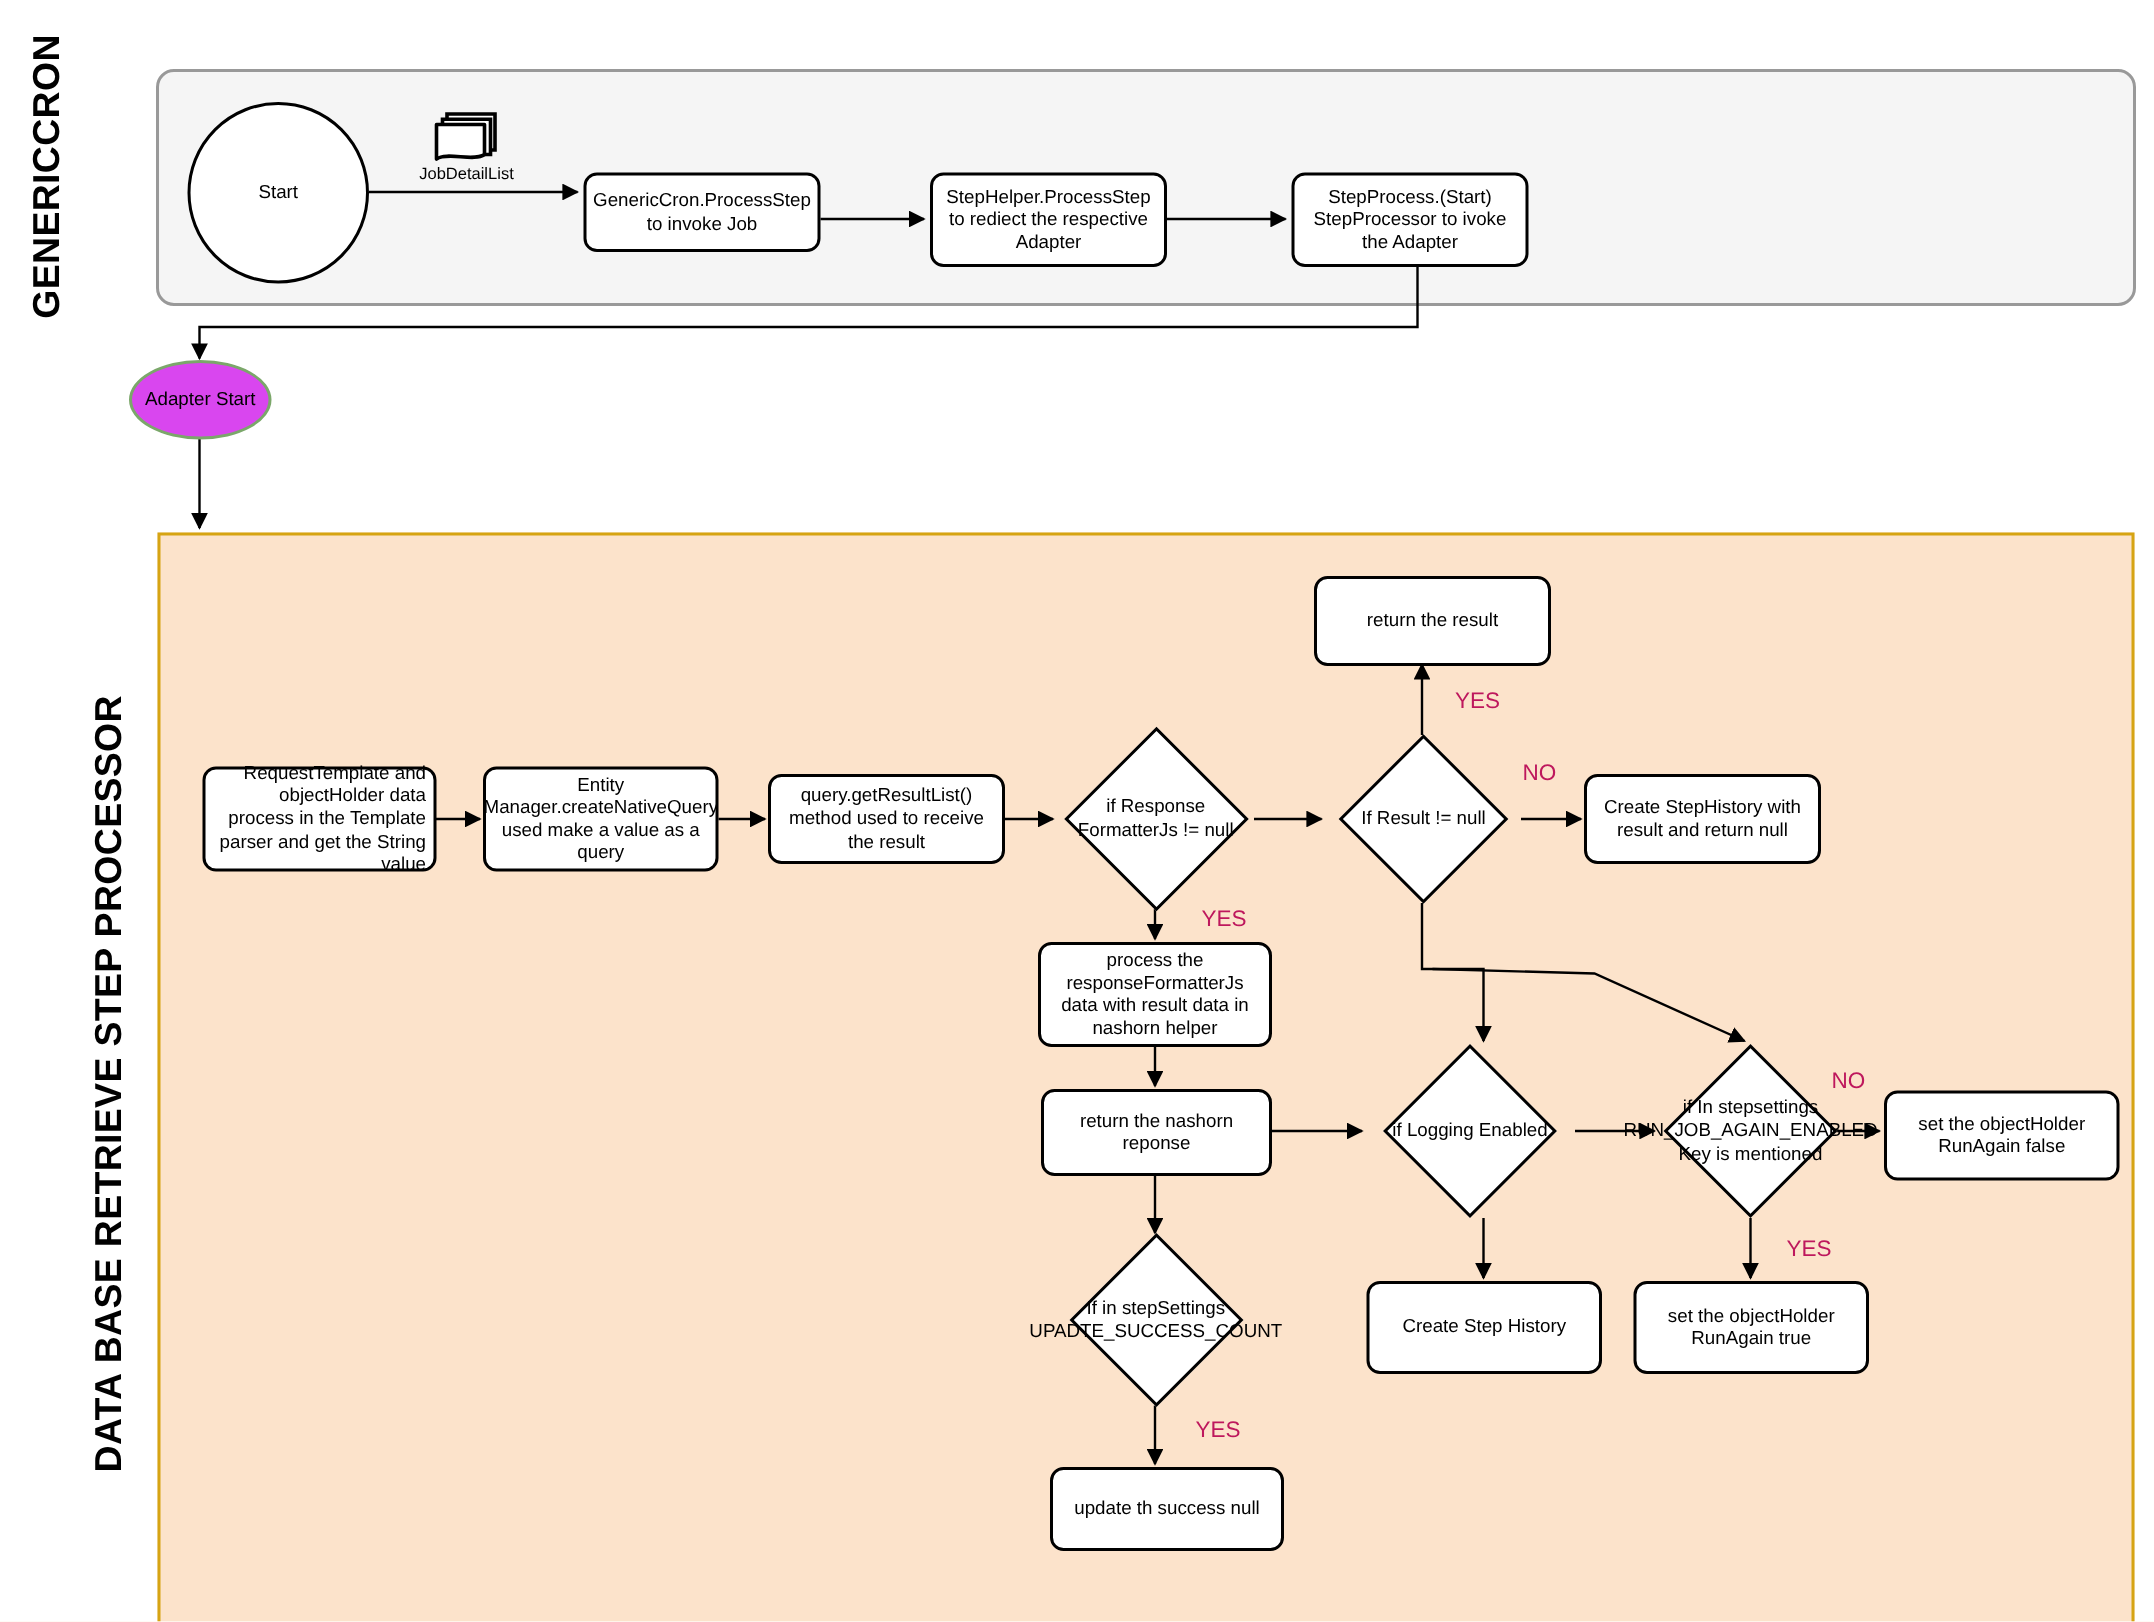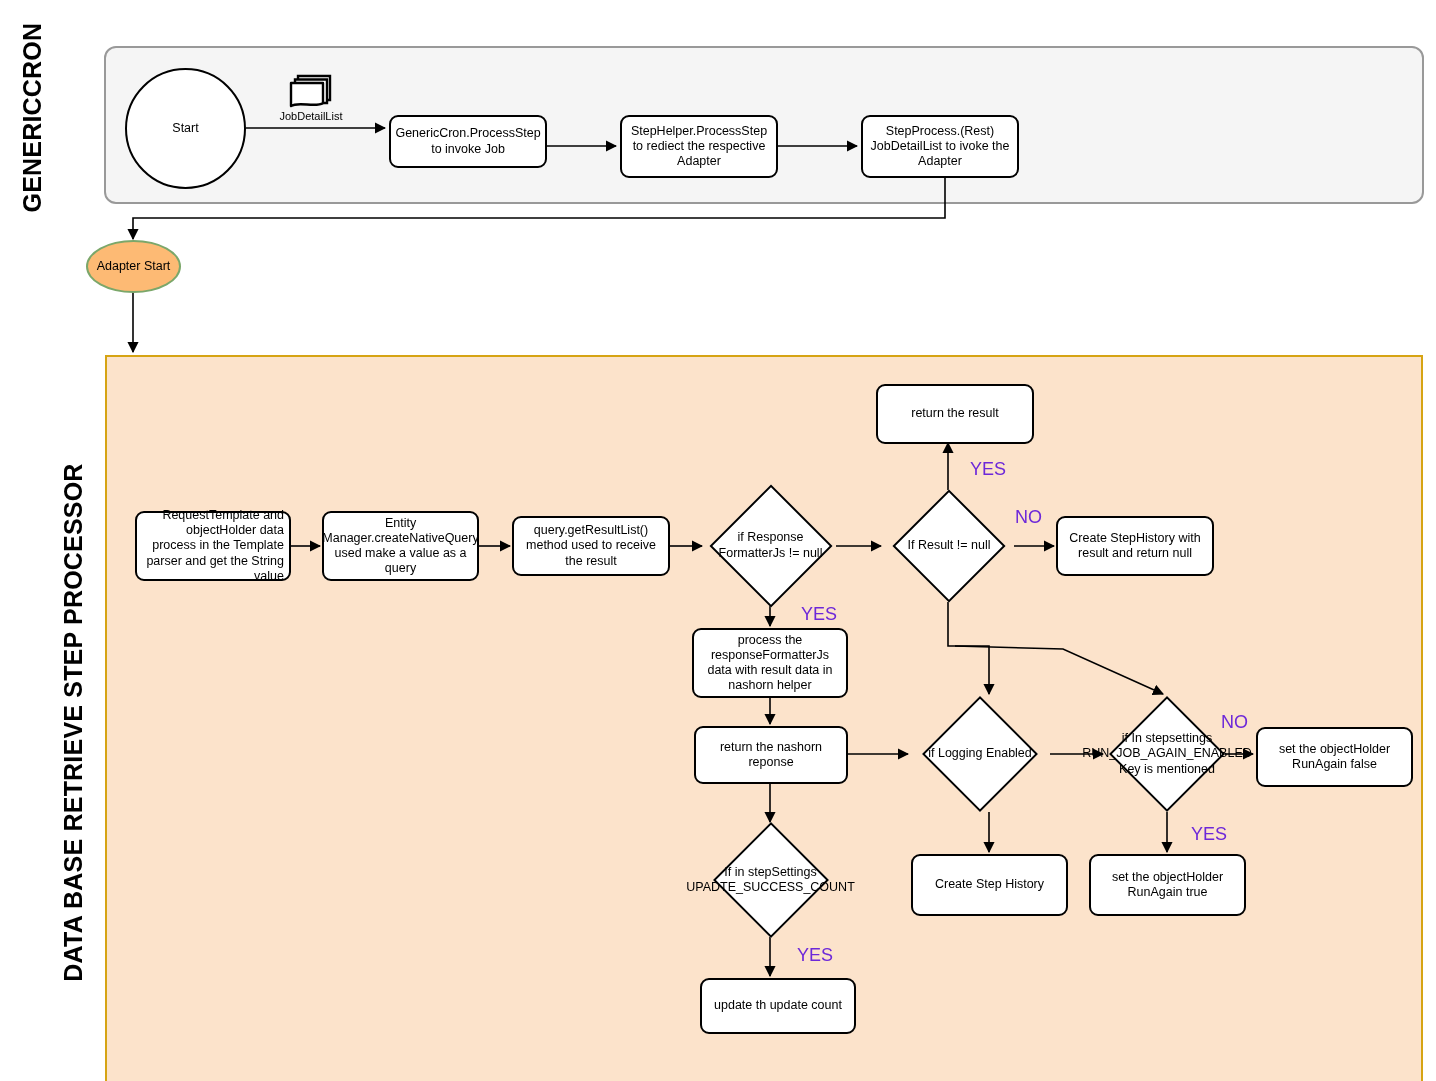--- a/index.html
+++ b/index.html
@@ -85,21 +85,21 @@
   .rbox .label { padding: 0 5px; }
 
   .circle {
     border: 2px solid #000000;
     border-radius: 50%;
     background: #ffffff;
   }
   .ellipse {
     border: 2px solid #7ba76a;
     border-radius: 50%;
-    background: #fdba74;
+    background: #d946ef;
     font-size: 12.5px;
   }
 
   
   .diamond-wrap {
     position: absolute;
   }
   .diamond-shape {
     position: absolute;
     left: 50%;
@@ -141,22 +141,22 @@
   .edges {
     position: absolute;
     left: 0;
     top: 0;
     width: 1436px;
     height: 1081px;
     pointer-events: none;
   }
   .edge-label {
     position: absolute;
-    font-size: 18px;
-    color: #6d28d9;
+    font-size: 15px;
+    color: #be185d;
     white-space: nowrap;
   }
 </style>
 </head>
 <body>
 
 <div id="canvas">
 
   <div class="lane-title" id="lane-title-genericcron">GENERICCRON</div>
   <div class="lane-title" id="lane-title-dbretrieve">DATA BASE RETRIEVE STEP PROCESSOR</div>
@@ -240,21 +240,21 @@
 
   <div class="node rbox" style="left:389px; top:115px; width:158px; height:53px;">
     <span class="label">GenericCron.ProcessStep to invoke Job</span>
   </div>
 
   <div class="node rbox" style="left:620px; top:115px; width:158px; height:63px;">
     <span class="label">StepHelper.ProcessStep to rediect the respective Adapter</span>
   </div>
 
   <div class="node rbox" style="left:861px; top:115px; width:158px; height:63px;">
-    <span class="label">StepProcess.(Rest) JobDetailList to ivoke the Adapter</span>
+    <span class="label">StepProcess.(Start) StepProcessor to ivoke the Adapter</span>
   </div>
 
   <div class="node ellipse" style="left:86px; top:240px; width:95px; height:53px;">
     <span class="label">Adapter Start</span>
   </div>
 
   <div class="node rbox" style="left:135px; top:511px; width:156px; height:70px;text-align:right;">
     <span class="label">RequestTemplate and objectHolder data process in the Template parser and get the String value</span>
   </div>
 
@@ -291,21 +291,21 @@
   <div class="node rbox" style="left:694px; top:726px; width:154px; height:58px;">
     <span class="label">return the nashorn reponse</span>
   </div>
 
   <div class="diamond-wrap" style="left:705px; top:822px; width:131px; height:116px;">
     <div class="diamond-shape" style="width:82px; height:82px;"></div>
     <div class="diamond-text">If in stepSettings UPADTE_SUCCESS_COUNT</div>
   </div>
 
   <div class="node rbox" style="left:700px; top:978px; width:156px; height:56px;">
-    <span class="label">update th update count</span>
+    <span class="label">update th success null</span>
   </div>
 
   <div class="diamond-wrap" style="left:910px; top:696px; width:140px; height:116px;">
     <div class="diamond-shape" style="width:82px; height:82px;"></div>
     <div class="diamond-text">if Logging Enabled</div>
   </div>
 
   <div class="node rbox" style="left:911px; top:854px; width:157px; height:62px;">
     <span class="label">Create Step History</span>
   </div>

